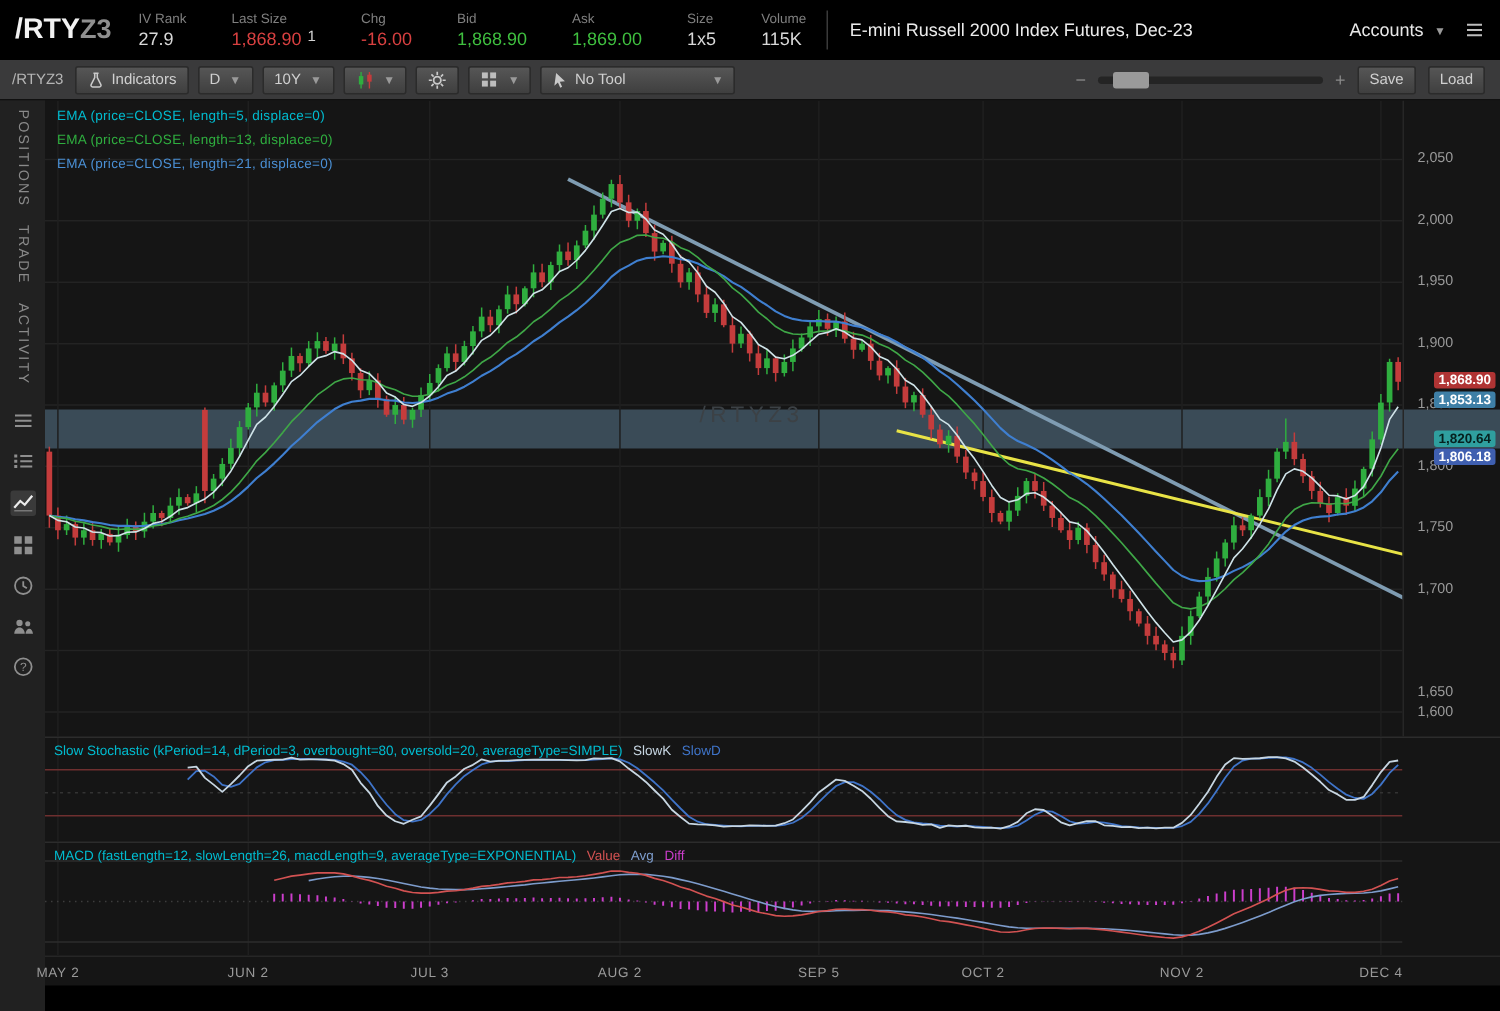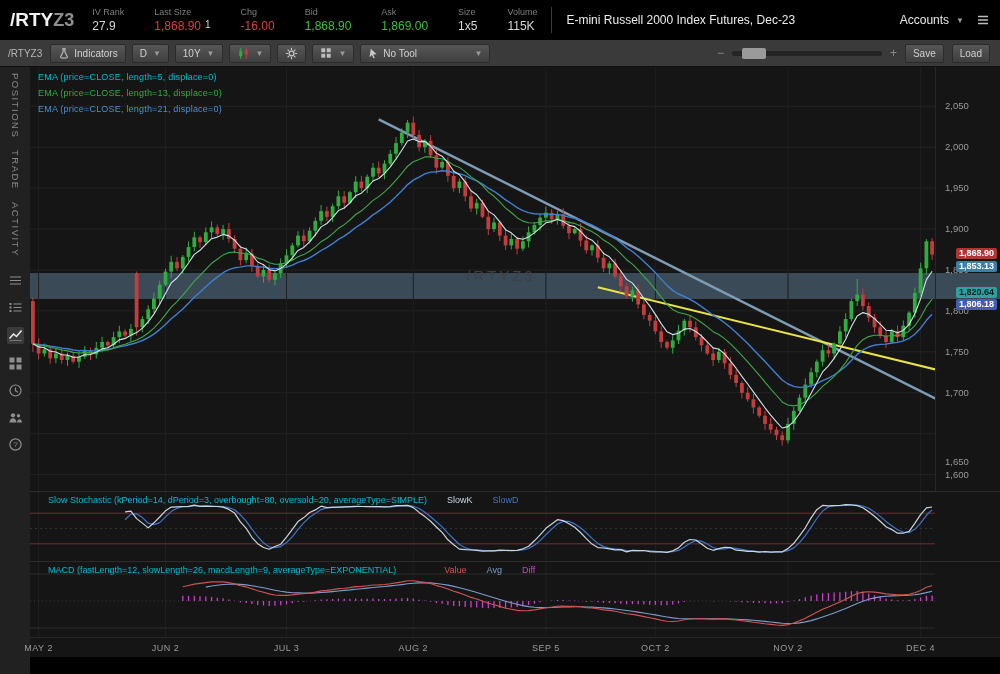--- a/index.html
+++ b/index.html
@@ -39,21 +39,21 @@
   #panel-main{top:0;height:424px}
   #panel-stoch{top:425px;height:69px}
   #panel-macd{top:495px;height:75px}
   #price-band{position:absolute;left:0;width:970px;z-index:1}
   .panel svg{position:absolute;left:0;top:0;z-index:2}
   .axis{position:absolute;left:905px;top:0;width:65px;height:100%;border-left:1px solid #262626;z-index:3}
   .axlabel{position:absolute;left:9px;font-size:9.5px;color:#999;white-space:nowrap}
   .bubble{position:absolute;right:3px;font-size:9px;line-height:11px;padding:0 3px;border-radius:2px;font-weight:bold;white-space:nowrap}
   .studies{position:absolute;left:8px;top:5px;z-index:4}
   .study{font-size:9px;margin-bottom:6px;letter-spacing:.2px;cursor:pointer;white-space:nowrap}
-  .ind-label{position:absolute;left:18px;top:3px;z-index:4;font-size:9px;display:flex;gap:20px;white-space:nowrap}
+  .ind-label{position:absolute;left:6px;top:3px;z-index:4;font-size:9px;display:flex;gap:7px;white-space:nowrap}
   .splitter{position:absolute;left:0;width:970px;height:1px;background:#2c2c2c;z-index:5;cursor:row-resize}
   #split-1{top:424px}
   #split-2{top:494px}
   #time-axis{position:absolute;left:0;top:570px;width:970px;height:20px;border-top:1px solid #262626}
   .ttick{position:absolute;top:5px;transform:translateX(-50%);font-size:9px;color:#9a9a9a;letter-spacing:.5px;white-space:nowrap}
   .footer-strip{position:absolute;top:590px;left:0;width:970px;height:17px;background:#000}
 </style>
 </head>
 <body>
 
@@ -781,21 +781,21 @@
         <line x1="879.1" y1="39.0" x2="879.1" y2="38.0" stroke="#cc3ecc" stroke-width="1.3"></line>
         <line x1="884.8" y1="39.0" x2="884.8" y2="37.0" stroke="#cc3ecc" stroke-width="1.3"></line>
         <line x1="890.6" y1="39.0" x2="890.6" y2="35.5" stroke="#cc3ecc" stroke-width="1.3"></line>
         <line x1="896.4" y1="39.0" x2="896.4" y2="33.7" stroke="#cc3ecc" stroke-width="1.3"></line>
         <line x1="902.1" y1="39.0" x2="902.1" y2="33.5" stroke="#cc3ecc" stroke-width="1.3"></line>
         <polyline points="175.8,25.1 181.6,24.0 187.3,23.2 193.1,22.5 198.9,22.2 204.6,22.1 210.4,22.4 216.2,22.9 221.9,23.7 227.7,24.7 233.5,25.8 239.2,27.0 245.0,28.2 250.7,29.3 256.5,30.1 262.3,30.7 268.0,30.9 273.8,31.1 279.6,31.1 285.3,30.9 291.1,30.5 296.9,30.1 302.6,29.6 308.4,29.0 314.2,28.4 319.9,27.9 325.7,27.2 331.4,26.7 337.2,26.1 343.0,25.5 348.7,25.0 354.5,24.5 360.3,23.9 366.0,23.3 371.8,22.6 377.6,21.8 383.3,21.2 389.1,20.9 394.9,20.8 400.6,20.9 406.4,21.5 412.1,22.2 417.9,23.1 423.7,24.4 429.4,25.7 435.2,27.2 441.0,28.8 446.7,30.5 452.5,32.2 458.3,34.0 464.0,35.7 469.8,37.5 475.6,39.2 481.3,40.8 487.1,42.3 492.9,43.6 498.6,44.6 504.4,45.3 510.1,45.6 515.9,45.6 521.7,45.5 527.4,45.2 533.2,45.0 539.0,44.9 544.7,44.8 550.5,44.8 556.3,45.0 562.0,45.1 567.8,45.5 573.6,45.9 579.3,46.4 585.1,47.0 590.8,47.7 596.6,48.5 602.4,49.3 608.1,50.1 613.9,51.0 619.7,52.0 625.4,52.9 631.2,54.0 637.0,55.0 642.7,55.9 648.5,56.5 654.3,56.8 660.0,56.8 665.8,56.8 671.5,56.8 677.3,56.8 683.1,56.9 688.8,56.9 694.6,56.9 700.4,57.0 706.1,57.2 711.9,57.5 717.7,57.9 723.4,58.3 729.2,58.9 735.0,59.4 740.7,60.0 746.5,60.6 752.2,61.2 758.0,61.5 763.8,61.4 769.5,60.9 775.3,59.9 781.1,58.6 786.8,56.9 792.6,55.0 798.4,53.0 804.1,50.9 809.9,48.7 815.7,46.4 821.4,43.9 827.2,41.5 832.9,39.2 838.7,37.3 844.5,35.9 850.2,34.9 856.0,34.3 861.8,33.9 867.5,33.7 873.3,33.5 879.1,33.3 884.8,32.8 890.6,31.9 896.4,30.6 902.1,29.2" fill="none" stroke="#7d9ccc" stroke-width="1.1" stroke-linejoin="round"></polyline>
         <polyline points="152.8,24.8 158.5,23.5 164.3,22.1 170.0,21.4 175.8,20.6 181.6,19.9 187.3,19.9 193.1,19.9 198.9,20.6 204.6,21.9 210.4,23.7 216.2,24.9 221.9,26.7 227.7,28.8 233.5,30.2 239.2,31.9 245.0,33.0 250.7,33.4 256.5,33.4 262.3,32.9 268.0,32.1 273.8,31.8 279.6,31.1 285.3,30.1 291.1,28.9 296.9,28.4 302.6,27.6 308.4,26.6 314.2,26.2 319.9,25.6 325.7,24.6 331.4,24.4 337.2,23.8 343.0,23.0 348.7,22.9 354.5,22.5 360.3,21.8 366.0,20.9 371.8,19.9 377.6,18.7 383.3,18.7 389.1,19.6 394.9,20.2 400.6,21.6 406.4,23.6 412.1,25.0 417.9,27.0 423.7,29.3 429.4,30.9 435.2,33.1 441.0,35.4 446.7,37.0 452.5,39.1 458.3,41.3 464.0,42.7 469.8,44.4 475.6,46.2 481.3,47.2 487.1,48.4 492.9,48.8 498.6,48.6 504.4,47.9 510.1,46.9 515.9,45.7 521.7,45.1 527.4,44.2 533.2,44.1 539.0,44.4 544.7,44.3 550.5,44.8 556.3,45.6 562.0,45.9 567.8,46.7 573.6,47.9 579.3,48.4 585.1,49.3 590.8,50.5 596.6,51.8 602.4,52.4 608.1,53.4 613.9,54.6 619.7,55.7 625.4,56.9 631.2,58.2 637.0,59.3 642.7,59.5 648.5,59.0 654.3,57.8 660.0,57.0 665.8,56.7 671.5,56.7 677.3,56.9 683.1,57.2 688.8,56.8 694.6,56.9 700.4,57.4 706.1,57.9 711.9,58.7 717.7,59.4 723.4,60.2 729.2,61.0 735.0,61.8 740.7,62.4 746.5,63.0 752.2,63.4 758.0,62.6 763.8,61.0 769.5,58.8 775.3,56.2 781.1,53.3 786.8,50.3 792.6,47.2 798.4,44.9 804.1,42.5 809.9,39.9 815.7,37.2 821.4,34.2 827.2,31.5 832.9,30.1 838.7,29.8 844.5,30.1 850.2,30.9 856.0,31.9 861.8,32.2 867.5,32.9 873.3,32.9 879.1,32.2 884.8,30.8 890.6,28.4 896.4,25.3 902.1,23.7" fill="none" stroke="#d25252" stroke-width="1.1" stroke-linejoin="round"></polyline>
       </svg>
     <div class="ind-label">
       <span style="color: rgb(0, 188, 208);">MACD (fastLength=12, slowLength=26, macdLength=9, averageType=EXPONENTIAL)</span>
-      <span style="color: rgb(210, 82, 82); margin-left: 28px;">Value</span>
+      <span style="color: rgb(210, 82, 82);">Value</span>
       <span style="color: rgb(125, 156, 204);">Avg</span>
       <span style="color: rgb(204, 62, 204);">Diff</span>
     </div>
   </div>
 
   <div id="time-axis">
       <div class="ttick" style="left: 8.6px;">MAY 2</div>
       <div class="ttick" style="left: 135.5px;">JUN 2</div>
       <div class="ttick" style="left: 256.5px;">JUL 3</div>
       <div class="ttick" style="left: 383.3px;">AUG 2</div>

